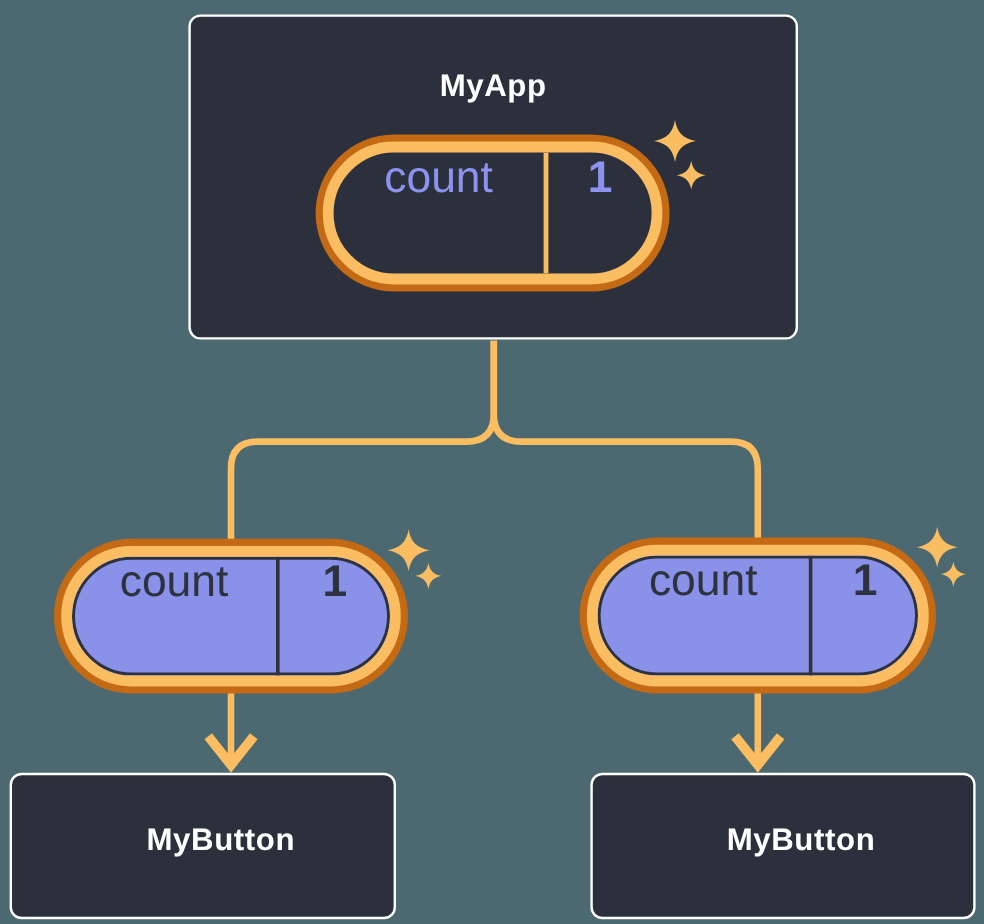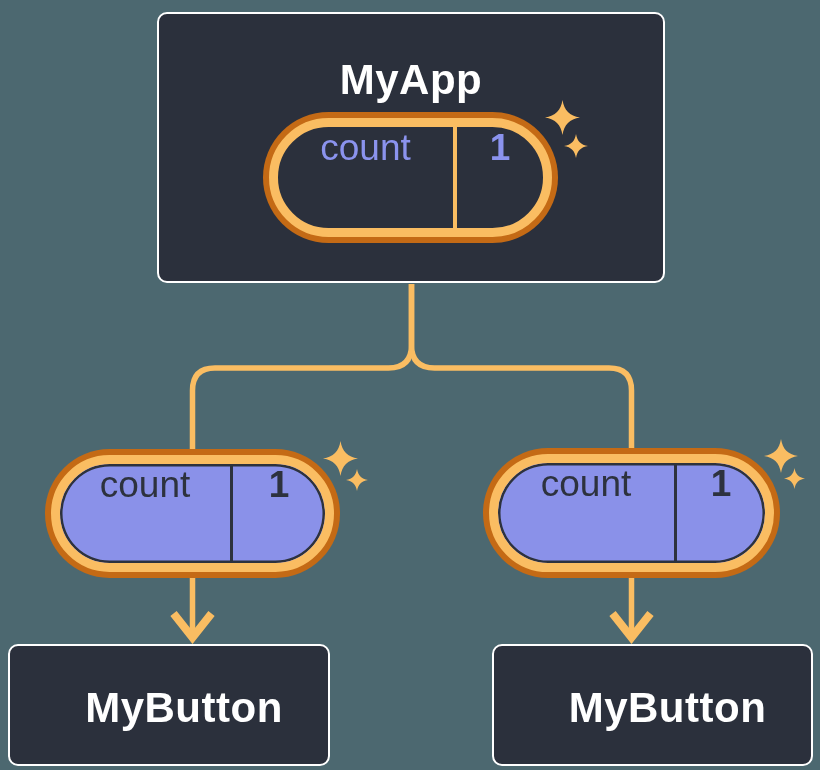--- a/index.html
+++ b/index.html
@@ -26,21 +26,21 @@
     background:var(--dark);
     border:2px solid var(--white);
     border-radius:10px;
     box-sizing:border-box;
     z-index:2;
   }
   .comp-box .comp-label{
     position:absolute;left:0;right:0;
     text-align:center;
     color:var(--white);
-    font-size:42px;
+    font-size:26px;
     font-weight:600;
     letter-spacing:0.5px;
   }
   #root-box{left:157px;top:12px;width:508px;height:271px;}
   #root-box .comp-label{top:42px;}
   #child-box-left{left:8px;top:644px;width:322px;height:122px;}
   #child-box-right{left:492px;top:644px;width:321px;height:122px;}
   #child-box-left .comp-label,#child-box-right .comp-label{top:38px;margin-left:30px;}
 
   

